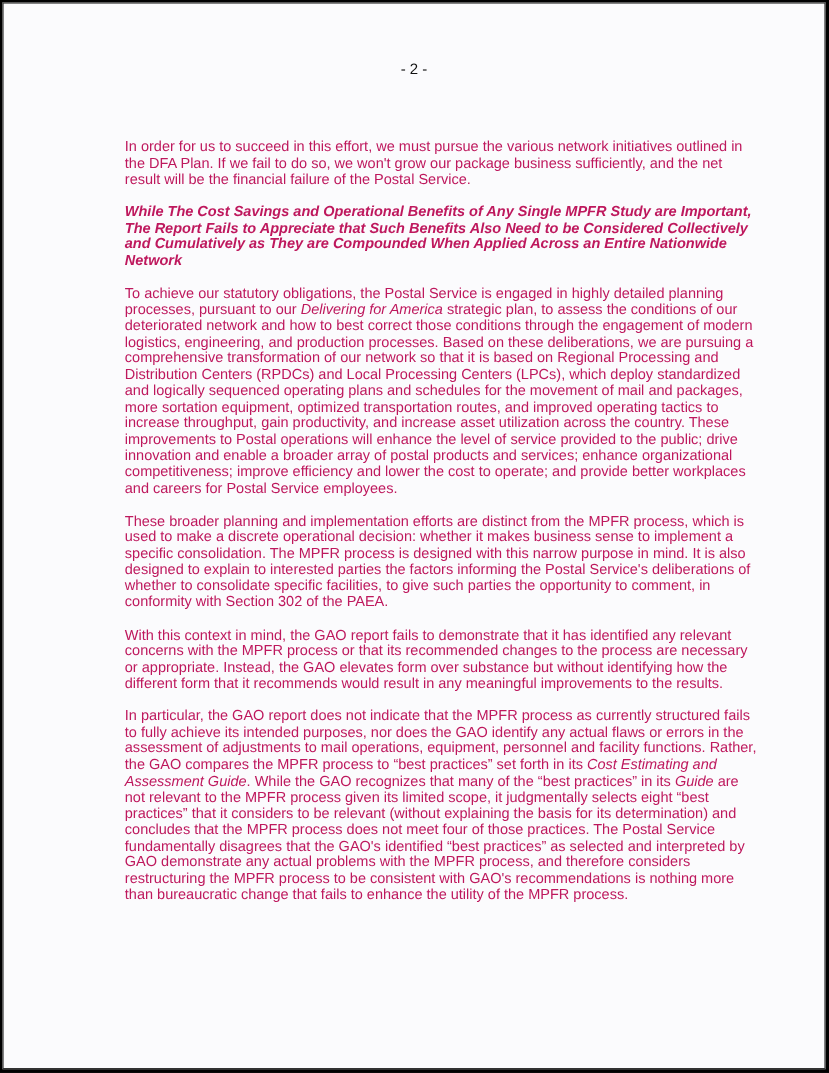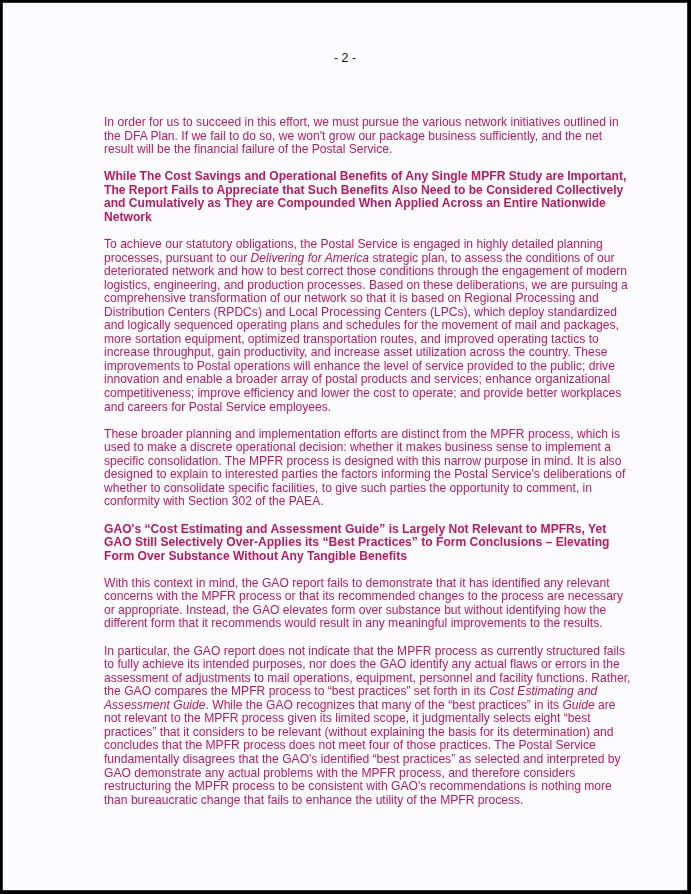--- a/index.html
+++ b/index.html
@@ -19,38 +19,37 @@
   }
   .content {
     position: absolute; left: 101px; top: 113px; width: 530px;
     font-family: "Liberation Sans", sans-serif;
     font-size: 12.1px; line-height: 13.55px; color: #be185d;
   }
   .content p { margin: 0 0 13.6px 0; }
   .content h2 {
     margin: 0 0 13.6px 0;
     font-size: 12.1px; line-height: 13.55px;
-    font-weight: bold; 
+    font-weight: bold; font-style: italic;
   }
   em { }
 </style>
 </head>
 <body>
 
 <div class="page">
   <div class="page-number">- 2 -</div>
 
   <div class="content">
     <p>In order for us to succeed in this effort, we must pursue the various network initiatives outlined in the DFA Plan.  If we fail to do so, we won't grow our package business sufficiently, and the net result will be the financial failure of the Postal Service.</p>
 
     <h2>While The Cost Savings and Operational Benefits of Any Single MPFR Study are Important, The Report Fails to Appreciate that Such Benefits Also Need to be Considered Collectively and Cumulatively as They are Compounded When Applied Across an Entire Nationwide Network</h2>
 
     <p><span>To achieve our statutory obligations, the Postal Service is engaged in highly detailed planning processes, pursuant to our </span><em>Delivering for America</em><span> strategic plan, to assess the conditions of our deteriorated network and how to best correct those conditions through the engagement of modern logistics, engineering, and production processes.  Based on these deliberations, we are pursuing a comprehensive transformation of our network so that it is based on Regional Processing and Distribution Centers (RPDCs) and Local Processing Centers (LPCs), which deploy standardized and logically sequenced operating plans and schedules for the movement of mail and packages, more sortation equipment, optimized transportation routes, and improved operating tactics to increase throughput, gain productivity, and increase asset utilization across the country.  These improvements to Postal operations will enhance the level of service provided to the public; drive innovation and enable a broader array of postal products and services; enhance organizational competitiveness; improve efficiency and lower the cost to operate; and provide better workplaces and careers for Postal Service employees.</span></p>
 
     <p>These broader planning and implementation efforts are distinct from the MPFR process, which is used to make a discrete operational decision: whether it makes business sense to implement a specific consolidation.  The MPFR process is designed with this narrow purpose in mind.  It is also designed to explain to interested parties the factors informing the Postal Service's deliberations of whether to consolidate specific facilities, to give such parties the opportunity to comment, in conformity with Section 302 of the PAEA.</p>
 
-    <h2>GAO's “Cost Estimating and Assessment Guide” is Largely Not Relevant to MPFRs, Yet GAO Still Selectively Over-Applies its “Best Practices” to Form Conclusions – Elevating Form Over Substance Without Any Tangible Benefits</h2>
 
     <p>With this context in mind, the GAO report fails to demonstrate that it has identified any relevant concerns with the MPFR process or that its recommended changes to the process are necessary or appropriate.  Instead, the GAO elevates form over substance but without identifying how the different form that it recommends would result in any meaningful improvements to the results.</p>
 
     <p><span>In particular, the GAO report does not indicate that the MPFR process as currently structured fails to fully achieve its intended purposes, nor does the GAO identify any actual flaws or errors in the assessment of adjustments to mail operations, equipment, personnel and facility functions.  Rather, the GAO compares the MPFR process to “best practices” set forth in its </span><em>Cost Estimating and Assessment Guide</em><span>.  While the GAO recognizes that many of the “best practices” in its </span><em>Guide</em><span> are not relevant to the MPFR process given its limited scope, it judgmentally selects eight “best practices” that it considers to be relevant (without explaining the basis for its determination) and concludes that the MPFR process does not meet four of those practices.  The Postal Service fundamentally disagrees that the GAO's identified “best practices” as selected and interpreted by GAO demonstrate any actual problems with the MPFR process, and therefore considers restructuring the MPFR process to be consistent with GAO's recommendations is nothing more than bureaucratic change that fails to enhance the utility of the MPFR process.</span></p>
   </div>
 </div>
 
 </body></html>

